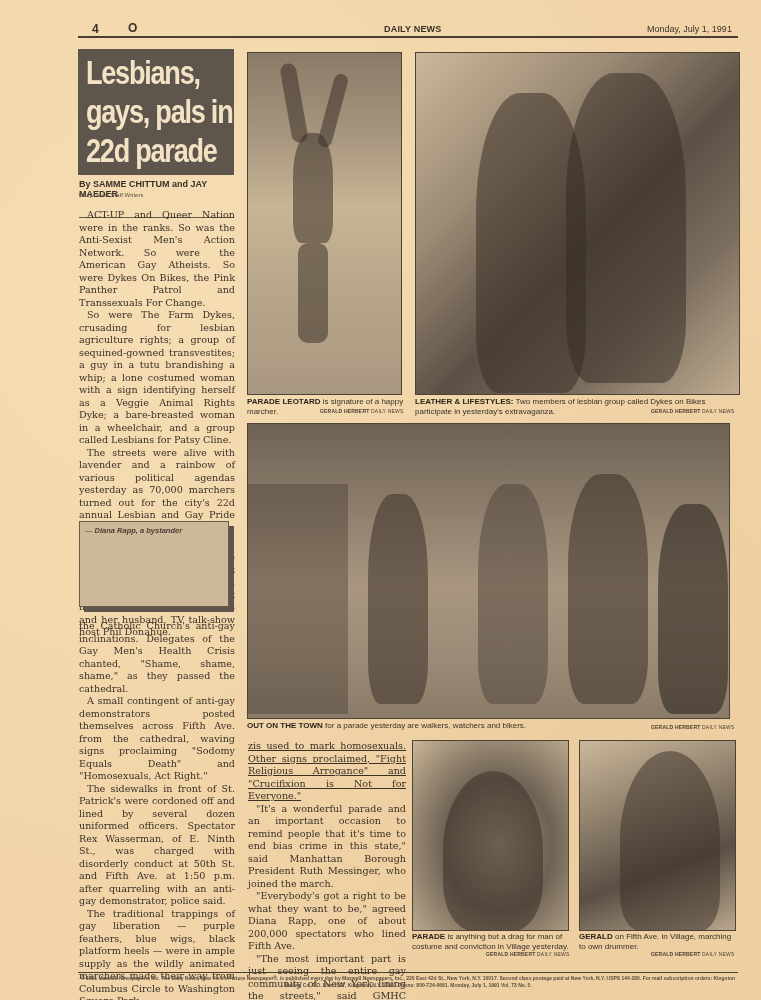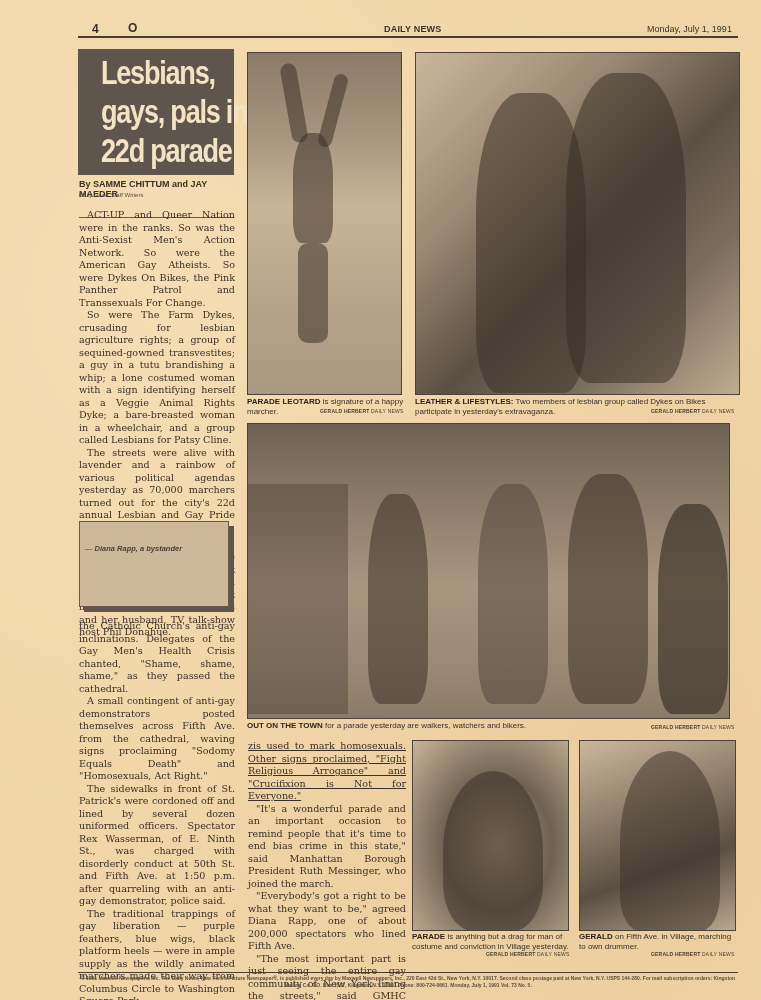--- a/index.html
+++ b/index.html
@@ -16,37 +16,37 @@
   .abs { position: absolute; }
 
   
   .page-num { left: 92px; top: 22px; font: bold 12px "Liberation Sans", sans-serif; color:#3a3028; }
   .page-o { left: 128px; top: 21px; font: bold 12px "Liberation Sans", sans-serif; color:#3a3028; }
   .paper-name { left: 384px; top: 24px; font: bold 9px "Liberation Sans", sans-serif; color:#3a3028; letter-spacing:0.2px; }
   .date { left: 647px; top: 24px; font: 9px "Liberation Sans", sans-serif; color:#3a3028; }
   .rule-top { left: 78px; top: 36px; width: 660px; height: 2px; background:#4a3d30; }
 
   
-  .headline-box { left: 78px; top: 49px; width: 156px; height: 126px; background:#5e564c; padding: 4px 23px; }
+  .headline-box { left: 78px; top: 49px; width: 156px; height: 126px; background:#5e564c; padding: 4px 8px; }
   .headline { color:#f3e2c4; font: bold 33px/39px "Liberation Sans", sans-serif; letter-spacing:-1.5px; transform: scaleX(0.82); transform-origin: left top; width: 180px; }
   .byline { left: 79px; top: 179px; width: 155px; font: bold 9px "Liberation Sans", sans-serif; color:#3a3028; border-bottom:1px solid #6a5a4a; padding-bottom:18px; }
   .staff { left: 79px; top: 192px; font: 6px "Liberation Sans", sans-serif; color:#5a4d40; }
 
   .col { font-size: 9.6px; line-height: 12.5px; text-align: justify; color:#3a3028; }
   .col p { text-indent: 8px; }
   .col p + p { margin-top: 0; }
   .col h3 { font: bold 11px "DejaVu Serif", serif; margin: 1px 0 3px; text-indent:0; color:#2e241b; }
   .col1a { left: 79px; top: 209px; width: 156px; }
   .col1b { left: 79px; top: 620px; width: 156px; }
   .col2 { left: 248px; top: 740px; width: 158px; }
 
   
   .pull { left: 79px; top: 521px; width: 150px; height: 86px; background:#cdb89a; border:1px solid #6a5a4a; padding: 4px 5px; box-shadow: 5px 5px 0 #5e564c; }
   .pull-q { font: bold 13.5px/15.5px "Liberation Sans", sans-serif; color:#4a3f35; }
-  .pull-attr { font: bold italic 7.5px "Liberation Sans", sans-serif; color:#4a3f35; margin-top:18px; }
+  .pull-attr { font: bold italic 7.5px "Liberation Sans", sans-serif; color:#4a3f35; margin-top:0; }
 
   
   .photo { border: 1px solid #4d4237; overflow: hidden; }
   .ph1 { left: 247px; top: 52px; width: 155px; height: 343px;
     background: linear-gradient(180deg,#8a7b68 0%,#a8977f 25%,#c8b596 45%,#b8a68b 70%,#a99880 100%); }
   .ph2 { left: 415px; top: 52px; width: 325px; height: 343px;
     background: linear-gradient(135deg,#cbb89b 0%,#9b8a74 30%,#5c5045 55%,#7b6d5e 75%,#c0ad91 100%); }
   .ph3 { left: 247px; top: 423px; width: 483px; height: 296px;
     background: linear-gradient(180deg,#6e6254 0%,#8a7b69 25%,#a89680 55%,#9b8b76 80%,#8a7b68 100%); }
   .ph4 { left: 412px; top: 740px; width: 157px; height: 191px;

